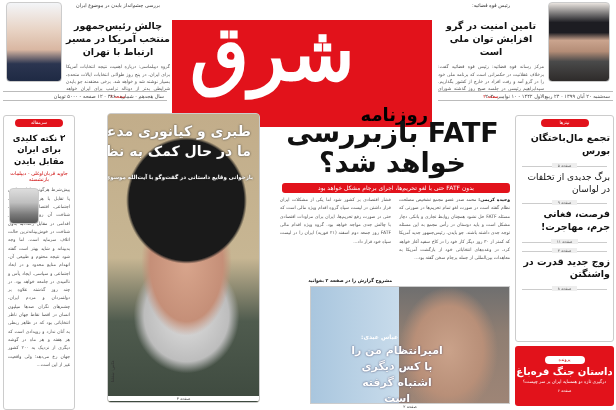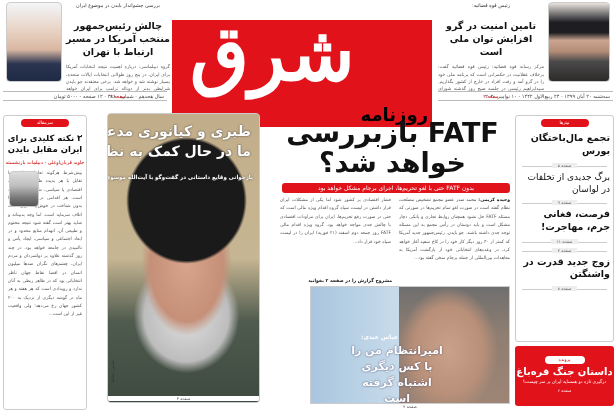--- a/index.html
+++ b/index.html
@@ -16,21 +16,21 @@
   .teaser { position: absolute; top: 2px; width: 165px; height: 82px; }
   .teaser .kicker { font-size: 5px; color: #333; text-align: center; }
   .teaser .title { font-size: 9.5px; font-weight: bold; text-align: center; line-height: 1.35; margin-top: 12px; }
   .teaser .body { font-size: 4.6px; color: #555; line-height: 1.6; margin-top: 5px; text-align: justify; }
   .teaser .page { font-size: 4.5px; color: #c00; text-align: center; margin-top: 1px; }
   .photo { position: absolute; border: 1px solid #ccc; border-radius: 4px; overflow: hidden; }
 
   .infoline { position: absolute; top: 91px; height: 10px; font-size: 5px; color: #444; border-bottom: 1px solid #bbb; border-top: 1px solid #bbb; line-height: 9px; padding: 0 3px; }
 
   
-  .leftcol { position: absolute; left: 3px; top: 115px; width: 84px; height: 295px; border: 1px solid #ccc; border-radius: 3px; }
+  .leftcol { position: absolute; left: 3px; top: 115px; width: 72px; height: 295px; border: 1px solid #ccc; border-radius: 3px; }
   .pill { display: block; margin: 3px auto 0; width: 48px; height: 8px; border-radius: 4px; background: #e2121b; color: #fff; font-size: 4.5px; text-align: center; line-height: 8px; }
   .leftcol h3 { font-size: 8.5px; font-weight: bold; text-align: center; line-height: 1.35; margin-top: 6px; }
   .leftcol .author { font-size: 5px; color: #c00; text-align: center; margin-top: 3px; }
   .leftcol .txt { font-size: 4.5px; color: #555; line-height: 1.85; padding: 0 4px; text-align: justify; }
 
   
   .center { position: absolute; left: 107px; top: 113px; width: 153px; height: 290px; border: 1px solid #ccc; border-radius: 4px; overflow: hidden; background: #c9b79a; }
   .center .head1 { position: absolute; right: 8px; top: 8px; font-size: 14px; font-weight: bold; color: #fff; text-shadow: 0 0 2px #333; line-height: 1.4; text-align: right; white-space: nowrap; }
   .center .sub { position: absolute; right: 6px; top: 60px; font-size: 5.5px; font-weight: bold; color: #fff; text-shadow: 0 0 2px #333; white-space: nowrap; }
 

